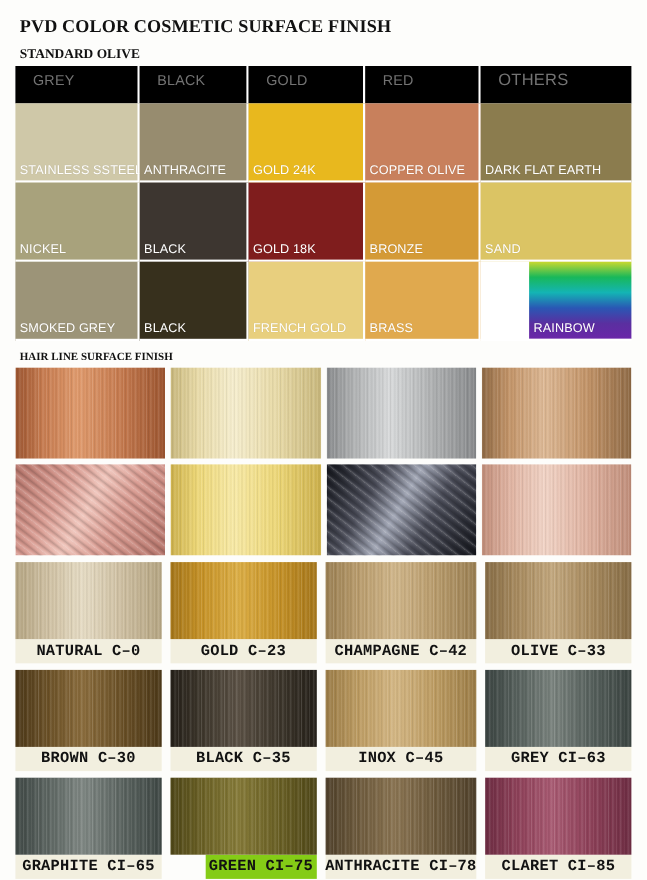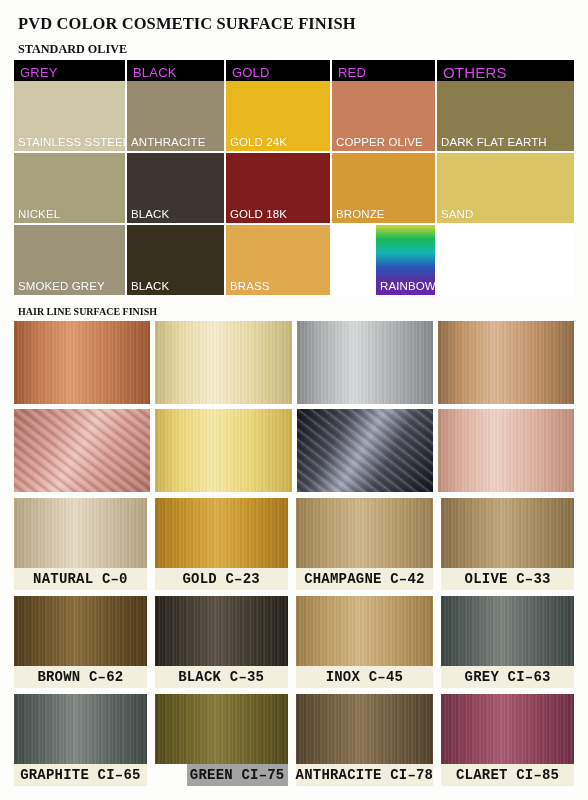--- a/index.html
+++ b/index.html
@@ -45,25 +45,25 @@
   
   .std-table {
     width: 560px;
     display: grid;
     grid-template-columns: 113px 99px 106px 105px 137px;
     grid-auto-rows: auto;
     background: #fff;
   }
   .std-head {
     background: #000;
-    color: #d946ef;
-    height: 21px;
+    color: #737373;
+    height: 34px;
     line-height: 26px;
     font-size: 13px;
-    padding-left: 6px;
+    padding-left: 16px;
     border-right: 2px solid #fff;
     letter-spacing: 0.2px;
     white-space: nowrap;
     overflow: hidden;
   }
   .std-head.big { font-size: 15px; border-right: none; }
 
   .swatch {
     height: 72px;
     position: relative;
@@ -200,20 +200,23 @@
       </div>
       <div class="swatch" style="background: rgb(219, 196, 100);">
         <span class="label">SAND</span>
       </div>
       <div class="swatch" style="background: rgb(156, 148, 120);">
         <span class="label">SMOKED GREY</span>
       </div>
       <div class="swatch" style="background: rgb(55, 48, 29);">
         <span class="label">BLACK</span>
       </div>
+      <div class="swatch" style="background: rgb(232, 207, 126);">
+        <span class="label">FRENCH GOLD</span>
+      </div>
       <div class="swatch" style="background: rgb(224, 169, 78);">
         <span class="label">BRASS</span>
       </div>
       <div class="swatch" style="background: linear-gradient(rgb(200, 216, 48), rgb(24, 184, 90), rgb(20, 180, 180), rgb(42, 87, 180), rgb(90, 47, 160), rgb(106, 38, 168)); margin-left: 44px;">
         <span class="label">RAINBOW</span>
       </div>
     </div>
 
   <div class="section-title hairline">HAIR LINE SURFACE FINISH</div>
 
@@ -256,41 +259,41 @@
       <div class="lab-cell">
         <div class="lab-swatch brush-v" style="background: linear-gradient(90deg, rgb(154, 127, 82) 0%, rgb(185, 156, 108) 22%, rgb(208, 182, 138) 46%, rgb(185, 156, 108) 72%, rgb(154, 127, 82) 100%);"></div>
         <div class="lab-caption" style="background: rgb(242, 239, 223);">CHAMPAGNE C–42</div>
       </div>
       <div class="lab-cell">
         <div class="lab-swatch brush-v" style="background: linear-gradient(90deg, rgb(134, 108, 69) 0%, rgb(167, 138, 94) 22%, rgb(194, 167, 125) 46%, rgb(167, 138, 94) 72%, rgb(134, 108, 69) 100%);"></div>
         <div class="lab-caption" style="background: rgb(242, 239, 223);">OLIVE C–33</div>
       </div>
       <div class="lab-cell">
         <div class="lab-swatch brush-v" style="background: linear-gradient(90deg, rgb(76, 56, 24) 0%, rgb(106, 80, 38) 22%, rgb(138, 108, 60) 46%, rgb(106, 80, 38) 72%, rgb(76, 56, 24) 100%);"></div>
-        <div class="lab-caption" style="background: rgb(242, 239, 223);">BROWN C–62</div>
+        <div class="lab-caption" style="background: rgb(242, 239, 223);">BROWN C–30</div>
       </div>
       <div class="lab-cell">
         <div class="lab-swatch brush-v" style="background: linear-gradient(90deg, rgb(36, 31, 24) 0%, rgb(62, 55, 44) 22%, rgb(90, 80, 68) 46%, rgb(62, 55, 44) 72%, rgb(36, 31, 24) 100%);"></div>
         <div class="lab-caption" style="background: rgb(242, 239, 223);">BLACK C–35</div>
       </div>
       <div class="lab-cell">
         <div class="lab-swatch brush-v" style="background: linear-gradient(90deg, rgb(155, 124, 70) 0%, rgb(189, 156, 98) 22%, rgb(212, 183, 132) 46%, rgb(189, 156, 98) 72%, rgb(155, 124, 70) 100%);"></div>
         <div class="lab-caption" style="background: rgb(242, 239, 223);">INOX C–45</div>
       </div>
       <div class="lab-cell">
         <div class="lab-swatch brush-v" style="background: linear-gradient(90deg, rgb(58, 67, 64) 0%, rgb(86, 96, 92) 22%, rgb(121, 130, 125) 46%, rgb(86, 96, 92) 72%, rgb(58, 67, 64) 100%);"></div>
         <div class="lab-caption" style="background: rgb(242, 239, 223);">GREY CI–63</div>
       </div>
       <div class="lab-cell">
         <div class="lab-swatch brush-v" style="background: linear-gradient(90deg, rgb(62, 71, 68) 0%, rgb(91, 100, 96) 22%, rgb(127, 135, 131) 46%, rgb(91, 100, 96) 72%, rgb(62, 71, 68) 100%);"></div>
         <div class="lab-caption" style="background: rgb(242, 239, 223);">GRAPHITE CI–65</div>
       </div>
       <div class="lab-cell">
         <div class="lab-swatch brush-v" style="background: linear-gradient(90deg, rgb(78, 70, 23) 0%, rgb(107, 97, 37) 22%, rgb(133, 122, 56) 46%, rgb(107, 97, 37) 72%, rgb(78, 70, 23) 100%);"></div>
-        <div class="lab-caption" style="background: #a3a3a3; margin-left: 32px;">GREEN CI–75</div>
+        <div class="lab-caption" style="background: #84cc16; margin-left: 32px;">GREEN CI–75</div>
       </div>
       <div class="lab-cell">
         <div class="lab-swatch brush-v" style="background: linear-gradient(90deg, rgb(79, 64, 42) 0%, rgb(109, 90, 60) 22%, rgb(138, 116, 82) 46%, rgb(109, 90, 60) 72%, rgb(79, 64, 42) 100%);"></div>
         <div class="lab-caption" style="background: rgb(242, 239, 223);">ANTHRACITE CI–78</div>
       </div>
       <div class="lab-cell">
         <div class="lab-swatch brush-v" style="background: linear-gradient(90deg, rgb(109, 44, 66) 0%, rgb(141, 64, 88) 22%, rgb(168, 90, 114) 46%, rgb(141, 64, 88) 72%, rgb(109, 44, 66) 100%);"></div>
         <div class="lab-caption" style="background: rgb(242, 239, 223);">CLARET CI–85</div>
       </div>
     </div>

